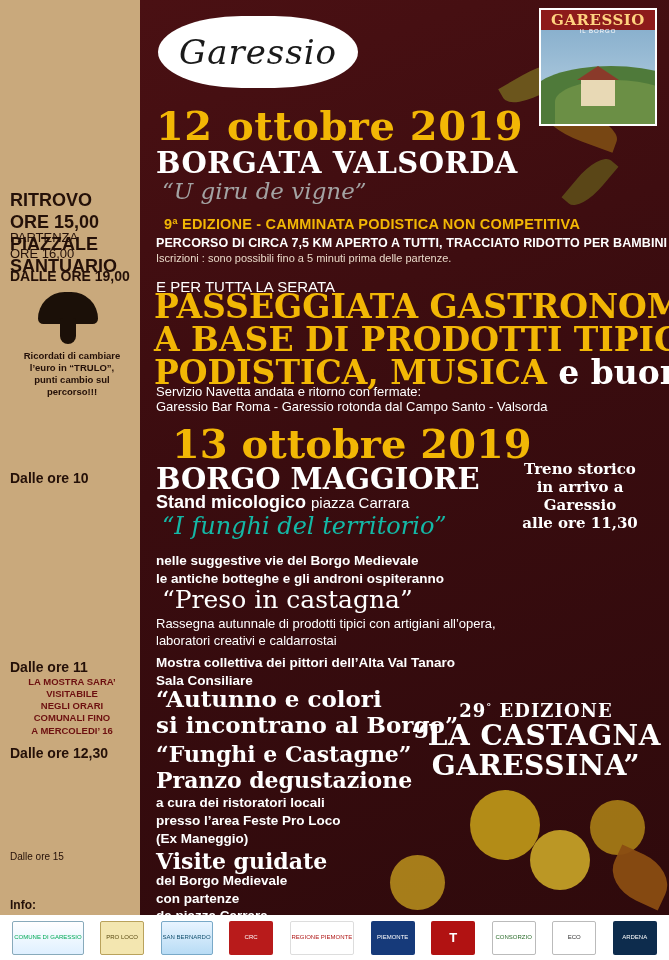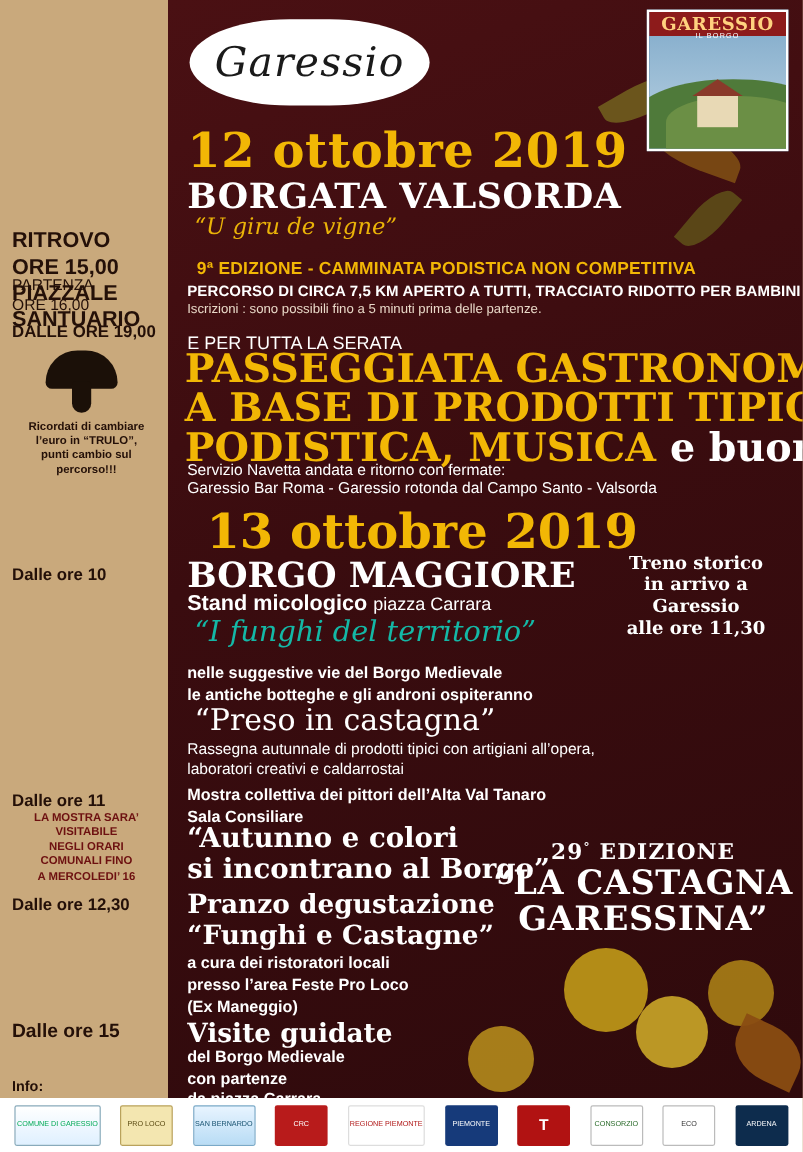--- a/index.html
+++ b/index.html
@@ -90,22 +90,22 @@
   .borgata {
     left: 16px; top: 146px;
     font-family: "DejaVu Serif", serif;
     font-size: 29px; font-weight: bold;
     color: #ffffff;
     letter-spacing: 0.5px;
   }
   .giru {
     left: 22px; top: 178px;
     font-family: "DejaVu Serif", serif;
-    font-size: 19px; font-style: italic;
-    color: #eab308;
+    font-size: 23px; font-style: italic;
+    color: #a3a3a3;
   }
   .edizione9 {
     left: 24px; top: 216px;
     font-size: 14.5px; font-weight: bold;
     color: #f2b705;
     letter-spacing: 0.2px;
   }
   .percorso {
     left: 16px; top: 236px;
     font-size: 12.5px; font-weight: bold;
@@ -234,21 +234,21 @@
   .s-partenza { top: 230px; font-size: 13px; line-height: 1.25; }
   .s-dalle19 { top: 268px; font-size: 14px; font-weight: bold; }
   .mushroom { position:absolute; left: 38px; top: 292px; width: 60px; height: 52px; }
   .mush-cap { position:absolute; left:0; top:0; width:60px; height:32px; background:#1b1008; border-radius:30px 30px 6px 6px; }
   .mush-stem { position:absolute; left:22px; top:26px; width:16px; height:26px; background:#1b1008; border-radius:3px 3px 8px 8px;}
   .s-ricordati { top: 350px; font-size: 9.5px; font-weight: bold; text-align:center; line-height: 1.25; }
   .s-dalle10 { top: 470px; font-size: 14px; font-weight: bold; }
   .s-dalle11 { top: 659px; font-size: 14px; font-weight: bold; }
   .s-mostra { top: 676px; font-size: 9.5px; font-weight: bold; color:#6d1010; text-align:center; line-height:1.28; }
   .s-dalle1230 { top: 745px; font-size: 14px; font-weight: bold; }
-  .s-dalle15 { top: 851px; font-size: 16px; font-weight: bold; }
+  .s-dalle15 { top: 851px; font-size: 10px; font-weight: normal; }
   .s-info { top: 898px; font-size: 12px; font-weight: bold; line-height: 1.3; }
   .s-info .web { font-size: 12px; }
 
   
   .sponsors {
     position: absolute; left: 0; bottom: 0;
     width: 669px; height: 45px;
     background: #ffffff;
     display: flex; align-items: center; justify-content: space-around;
     padding: 0 4px;
@@ -394,22 +394,22 @@
     </div>
     <div class="m mostra">
       <div>Mostra collettiva dei pittori dell’Alta Val Tanaro</div>
       <div>Sala Consiliare</div>
     </div>
     <div class="m autunno">
       <div>“Autunno e colori</div>
       <div>si incontrano al Borgo”</div>
     </div>
     <div class="m pranzo">
+      <div>“Funghi e Castagne”</div>
       <div>Pranzo degustazione</div>
-      <div>“Funghi e Castagne”</div>
     </div>
     <div class="m visite">Visite guidate</div>
     <div class="m acura">
       <div>a cura dei ristoratori locali</div>
       <div>presso l’area  Feste Pro Loco</div>
       <div>(Ex Maneggio)</div>
     </div>
     <div class="m visitesub">
       <div>del Borgo Medievale</div>
       <div>con partenze</div>

